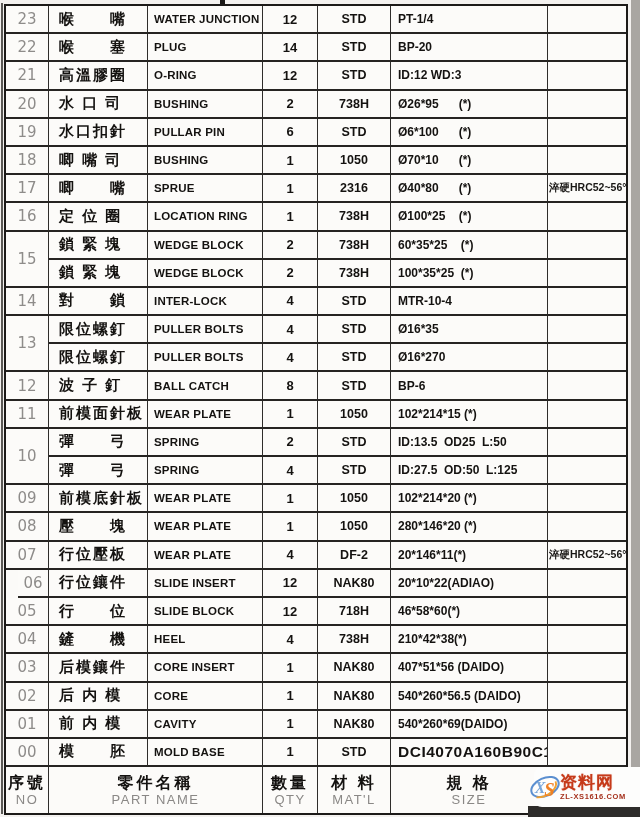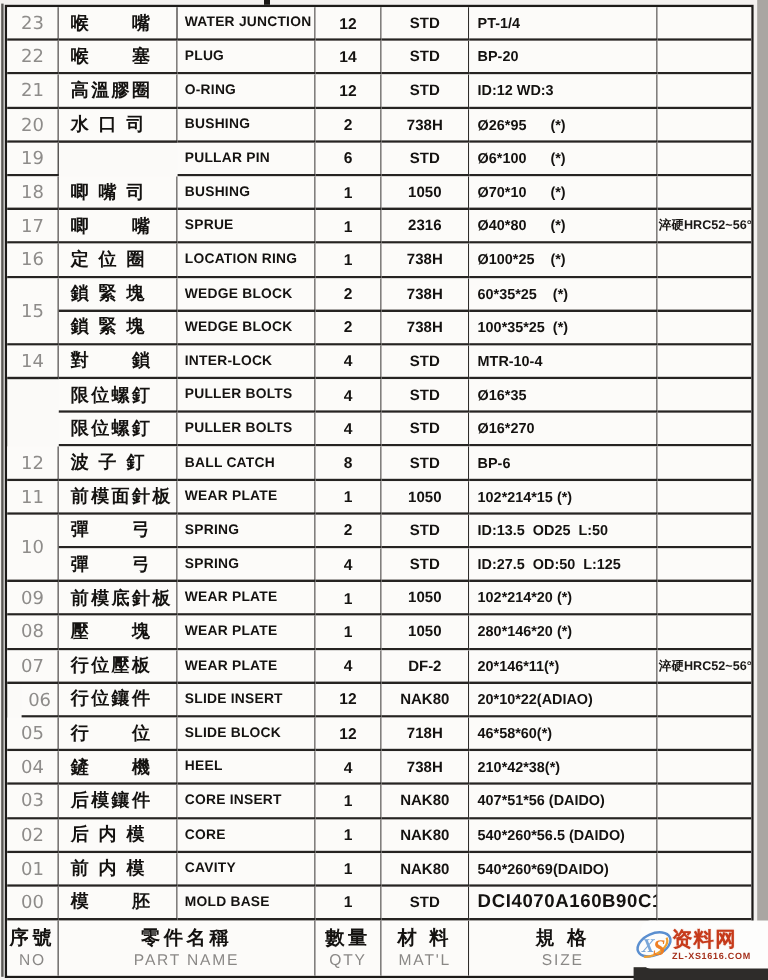--- a/index.html
+++ b/index.html
@@ -107,20 +107,21 @@
     <div class="cell size" style="grid-area: 3 / 6;">ID:12 WD:3</div>
     <div class="cell remark lastcol" style="grid-area: 3 / 7;"></div>
     <div class="cell no" style="grid-area: 4 / 1;">20</div>
     <div class="cell zh" style="grid-area: 4 / 2;">水 口 司</div>
     <div class="cell en" style="grid-area: 4 / 3;">BUSHING</div>
     <div class="cell qty" style="grid-area: 4 / 4;">2</div>
     <div class="cell matl" style="grid-area: 4 / 5;">738H</div>
     <div class="cell size" style="grid-area: 4 / 6;">Ø26*95      (*)</div>
     <div class="cell remark lastcol" style="grid-area: 4 / 7;"></div>
     <div class="cell no" style="grid-area: 5 / 1;">19</div>
+    <div class="cell zh" style="grid-area: 5 / 2;">水口扣針</div>
     <div class="cell en" style="grid-area: 5 / 3;">PULLAR PIN</div>
     <div class="cell qty" style="grid-area: 5 / 4;">6</div>
     <div class="cell matl" style="grid-area: 5 / 5;">STD</div>
     <div class="cell size" style="grid-area: 5 / 6;">Ø6*100      (*)</div>
     <div class="cell remark lastcol" style="grid-area: 5 / 7;"></div>
     <div class="cell no" style="grid-area: 6 / 1; text-align: center;">18</div>
     <div class="cell zh" style="grid-area: 6 / 2;">唧 嘴 司</div>
     <div class="cell en" style="grid-area: 6 / 3;">BUSHING</div>
     <div class="cell qty" style="grid-area: 6 / 4;">1</div>
     <div class="cell matl" style="grid-area: 6 / 5;">1050</div>
@@ -153,20 +154,21 @@
     <div class="cell matl" style="grid-area: 10 / 5;">738H</div>
     <div class="cell size" style="grid-area: 10 / 6;">100*35*25  (*)</div>
     <div class="cell remark lastcol" style="grid-area: 10 / 7;"></div>
     <div class="cell no" style="grid-area: 11 / 1;">14</div>
     <div class="cell zh" style="grid-area: 11 / 2;">對　　鎖</div>
     <div class="cell en" style="grid-area: 11 / 3;">INTER-LOCK</div>
     <div class="cell qty" style="grid-area: 11 / 4;">4</div>
     <div class="cell matl" style="grid-area: 11 / 5;">STD</div>
     <div class="cell size" style="grid-area: 11 / 6;">MTR-10-4</div>
     <div class="cell remark lastcol" style="grid-area: 11 / 7;"></div>
+    <div class="cell no" style="grid-area: 12 / 1 / span 2;">13</div>
     <div class="cell zh" style="grid-area: 12 / 2;">限位螺釘</div>
     <div class="cell en" style="grid-area: 12 / 3;">PULLER BOLTS</div>
     <div class="cell qty" style="grid-area: 12 / 4;">4</div>
     <div class="cell matl" style="grid-area: 12 / 5;">STD</div>
     <div class="cell size" style="grid-area: 12 / 6;">Ø16*35</div>
     <div class="cell remark lastcol" style="grid-area: 12 / 7;"></div>
     <div class="cell zh" style="grid-area: 13 / 2;">限位螺釘</div>
     <div class="cell en" style="grid-area: 13 / 3;">PULLER BOLTS</div>
     <div class="cell qty" style="grid-area: 13 / 4;">4</div>
     <div class="cell matl" style="grid-area: 13 / 5;">STD</div>

